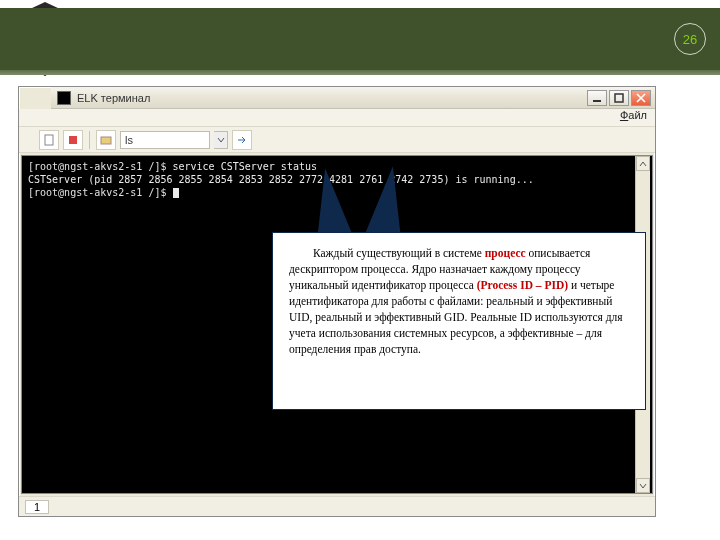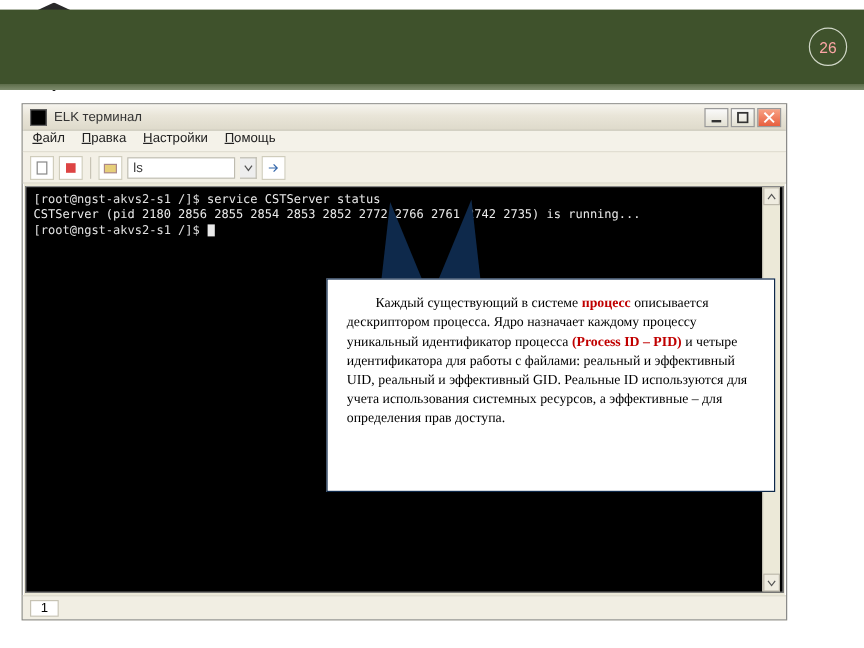--- a/index.html
+++ b/index.html
@@ -20,21 +20,21 @@
     padding-left: 110px;
   }
   .banner-title {
     color: #fff; font-size: 19px; line-height: 24px;
     text-align: center;
     width: 510px;
   }
   .page-num {
     position: absolute; right: 14px; top: 50%; transform: translateY(-50%);
     width: 32px; height: 32px; border-radius: 16px;
-    border: 1px solid #cfd6c6; color: #fca5a5;
+    border: 1px solid #cfd6c6; color: #84cc16;
     display:flex; align-items:center; justify-content:center;
     font-size: 13px;
   }
   
   .crest {
     position: absolute; left: 10px; top: 2px;
     width: 70px; height: 74px;
     background: linear-gradient(#2b2b2b,#000);
     clip-path: polygon(50% 0,100% 22%,100% 70%,50% 100%,0 70%,0 22%);
     display:flex; align-items:center; justify-content:center;
@@ -58,40 +58,40 @@
     background:#ece9d8;
     box-shadow:0 0 0 1px #fff inset;
     display:flex; flex-direction:column;
   }
   .titlebar{
     height:22px;
     background: linear-gradient(#f6f4ee,#e9e5d8 45%,#dedacb);
     border-bottom:1px solid #c3c0b4;
     display:flex; align-items:center;
     padding:0 4px 0 6px;
-    font-size:11px; color:#333;
+    font-size:11px; color:#333;margin-left:32px;
   }
   .titlebar .icon{
     width:14px;height:14px;margin-right:6px;
     background:#000;border:1px solid #666;
   }
   .titlebar .spacer{flex:1;}
   .tb-btn{ width:20px;height:16px;margin-left:2px;border:1px solid #9a9a9a;
     background:linear-gradient(#fafafa,#e4e1d3); display:flex;align-items:center;justify-content:center;}
   .tb-btn.close{ background:linear-gradient(#f8a285,#e85f3e); }
   .tb-btn svg{width:10px;height:10px;}
   .menubar{
     height:18px; background:#f4f2e9; border-bottom:1px solid #dcd9cc;
-    display:flex; align-items:flex-start; gap:14px; padding:0 8px;
-    font-size:11px; color:#222;
+    display:flex; align-items:flex-end; gap:14px; padding:0 8px;
+    font-size:11px; color:#222;flex-direction:column;
   }
   .menubar span u{text-decoration:underline;}
   .toolbar{
     height:26px;background:#f3f0e6;border-bottom:1px solid #dcd9cc;
-    display:flex;align-items:center;gap:4px;padding:0 6px;
+    display:flex;align-items:center;gap:4px;padding:0 20px;
   }
   .tbtn{width:20px;height:20px;border:1px solid #d0cdbc;background:#fff;
     display:flex;align-items:center;justify-content:center;}
   .tsep{width:1px;height:18px;background:#c8c4b6;margin:0 2px;}
   .addr{
     height:18px;border:1px solid #bfbcb0;background:#fff;min-width:90px;
     font-size:11px;padding:0 4px;display:flex;align-items:center;color:#333;
   }
   .dd{width:14px;height:18px;border:1px solid #bfbcb0;border-left:none;background:#eee;
     display:flex;align-items:center;justify-content:center;}
@@ -200,21 +200,21 @@
     <div class="tbtn">
       <svg width="12" height="12">
           <path d="M2 6 H9 M6 3 L9 6 L6 9" fill="none" stroke="#36a"></path>
         </svg>
     </div>
   </div>
   <div class="term-body">
     <div>
       <span class="prompt">[root@ngst-akvs2-s1 /]$ </span><span>service CSTServer status</span>
     </div>
-    <div>CSTServer (pid 2180 2856 2855 2854 2853 2852 2772 2766 2761 2742 2735) is running...</div>
+    <div>CSTServer (pid 2857 2856 2855 2854 2853 2852 2772 4281 2761 2742 2735) is running...</div>
     <div>
       <span class="prompt">[root@ngst-akvs2-s1 /]$ </span><span class="cursor"></span>
     </div>
     <div class="scrollbar">
       <div class="up">
         <svg width="8" height="8">
             <path d="M1 6 L4 2 L7 6" fill="none" stroke="#555"></path>
           </svg>
       </div>
       <div class="down">

